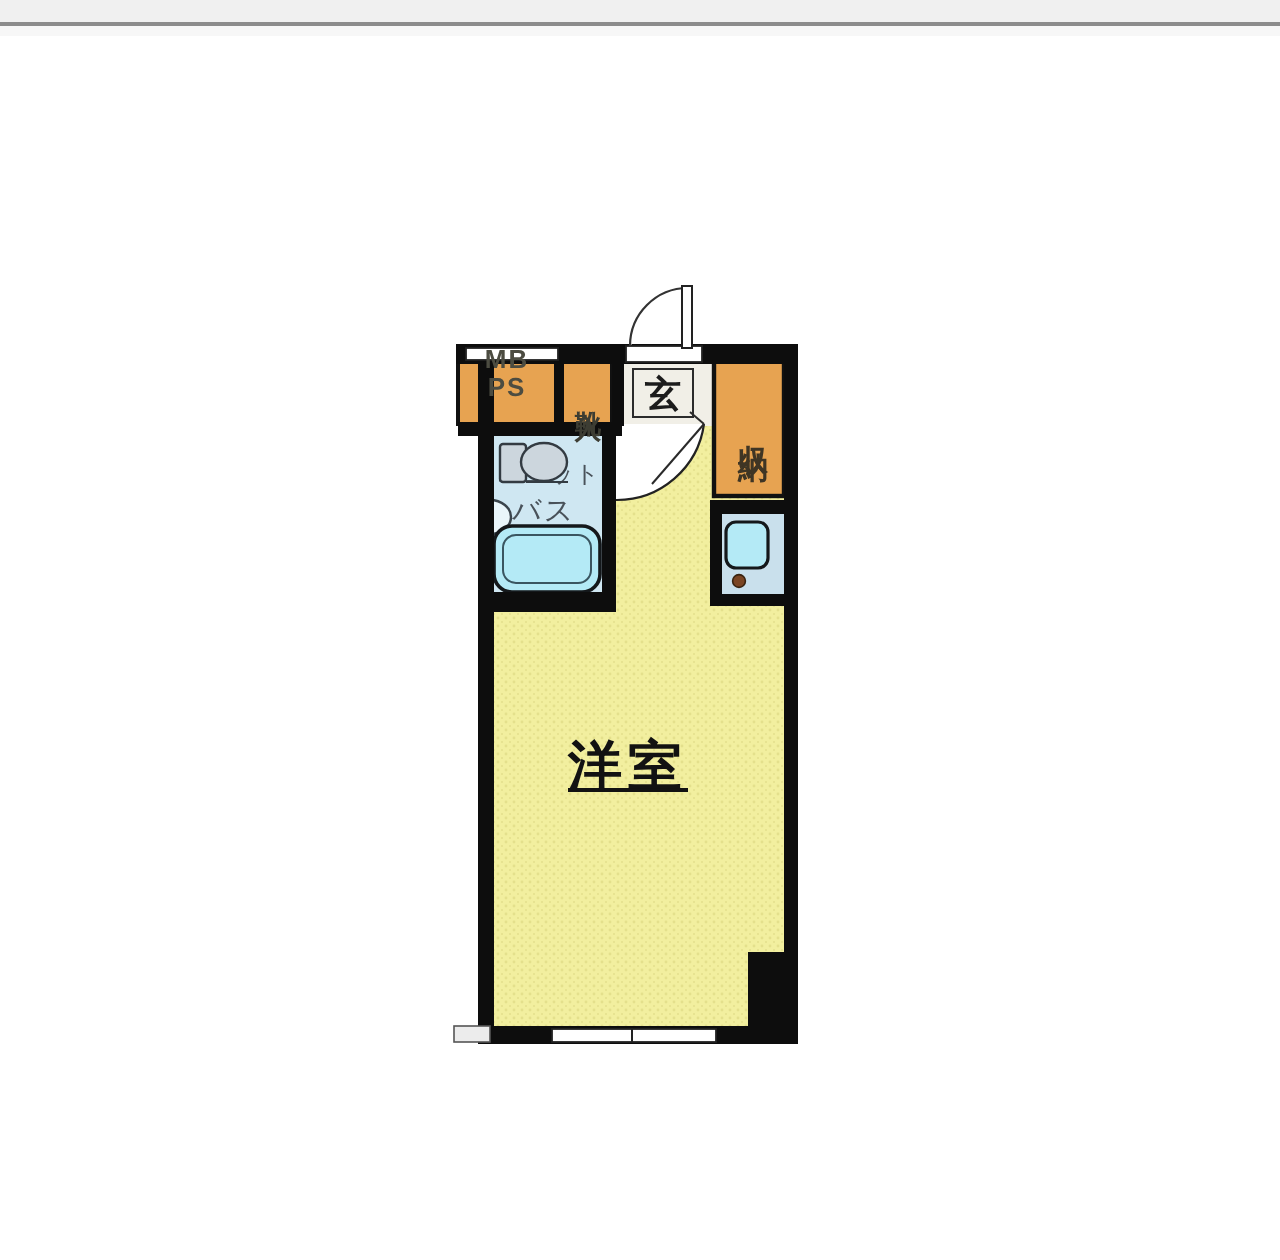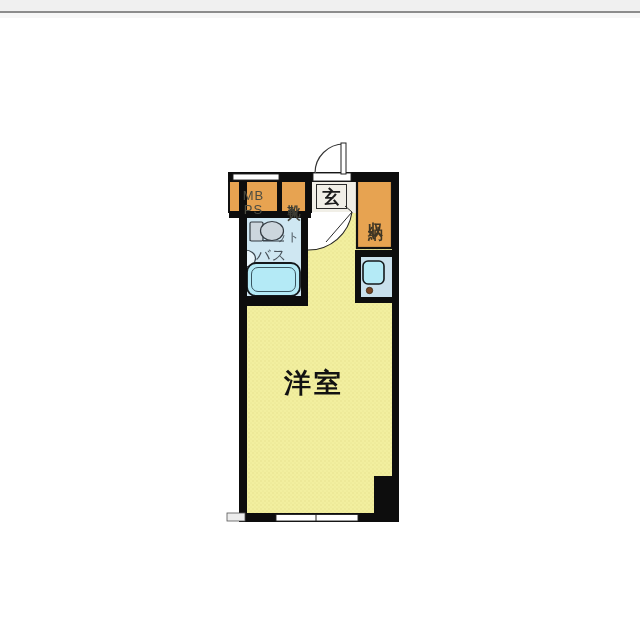--- a/index.html
+++ b/index.html
@@ -10,30 +10,30 @@
   #stage{position:absolute;inset:0;width:640px;height:630px;}
   
   .top-bar{position:absolute;left:0;top:0;width:640px;height:11px;background:#f0f0f0;}
   .top-line{position:absolute;left:0;top:11px;width:640px;height:2px;background:#8c8c8c;}
   .top-fade{position:absolute;left:0;top:13px;width:640px;height:5px;background:#f7f7f7;}
   
   #plan-svg{position:absolute;left:0;top:0;width:640px;height:630px;}
   
   .lbl{position:absolute;display:flex;align-items:center;justify-content:center;
        -webkit-user-select:none;user-select:none;}
-  .lbl-mbps{left:229px;top:188px;width:49px;height:30px;font-size:13px;line-height:14px;
-       letter-spacing:1px;color:#4c4c41;font-weight:400;white-space:pre-line;text-align:center;}
+  .lbl-mbps{left:229px;top:172px;width:49px;height:30px;font-size:13px;line-height:14px;
+       letter-spacing:1px;color:#4c4c41;font-weight:700;white-space:pre-line;text-align:center;}
   .lbl-shoe{left:281px;top:180px;width:25px;height:32px;writing-mode:vertical-rl;
        font-size:13px;font-weight:700;color:#3d3d33;letter-spacing:1px;}
   .lbl-genkan{left:316px;top:184px;width:29px;height:23px;border:1px solid #2b2b2b;
        font-size:18px;font-weight:700;color:#1c1c1c;}
   .lbl-storage{left:359px;top:182px;width:32px;height:64px;writing-mode:vertical-rl;
        font-size:15px;font-weight:700;color:#3f3524;letter-spacing:4px;}
   .lbl-room{left:280px;top:366px;width:68px;height:34px;font-size:27px;font-weight:600;
-       color:#121212;letter-spacing:3px;}
+       color:#121212;letter-spacing:3px;text-decoration:underline;}
 </style>
 </head>
 <body>
 
 <div id="stage">
 
   <div class="top-bar"></div>
   <div class="top-line"></div>
   <div class="top-fade"></div>
 

